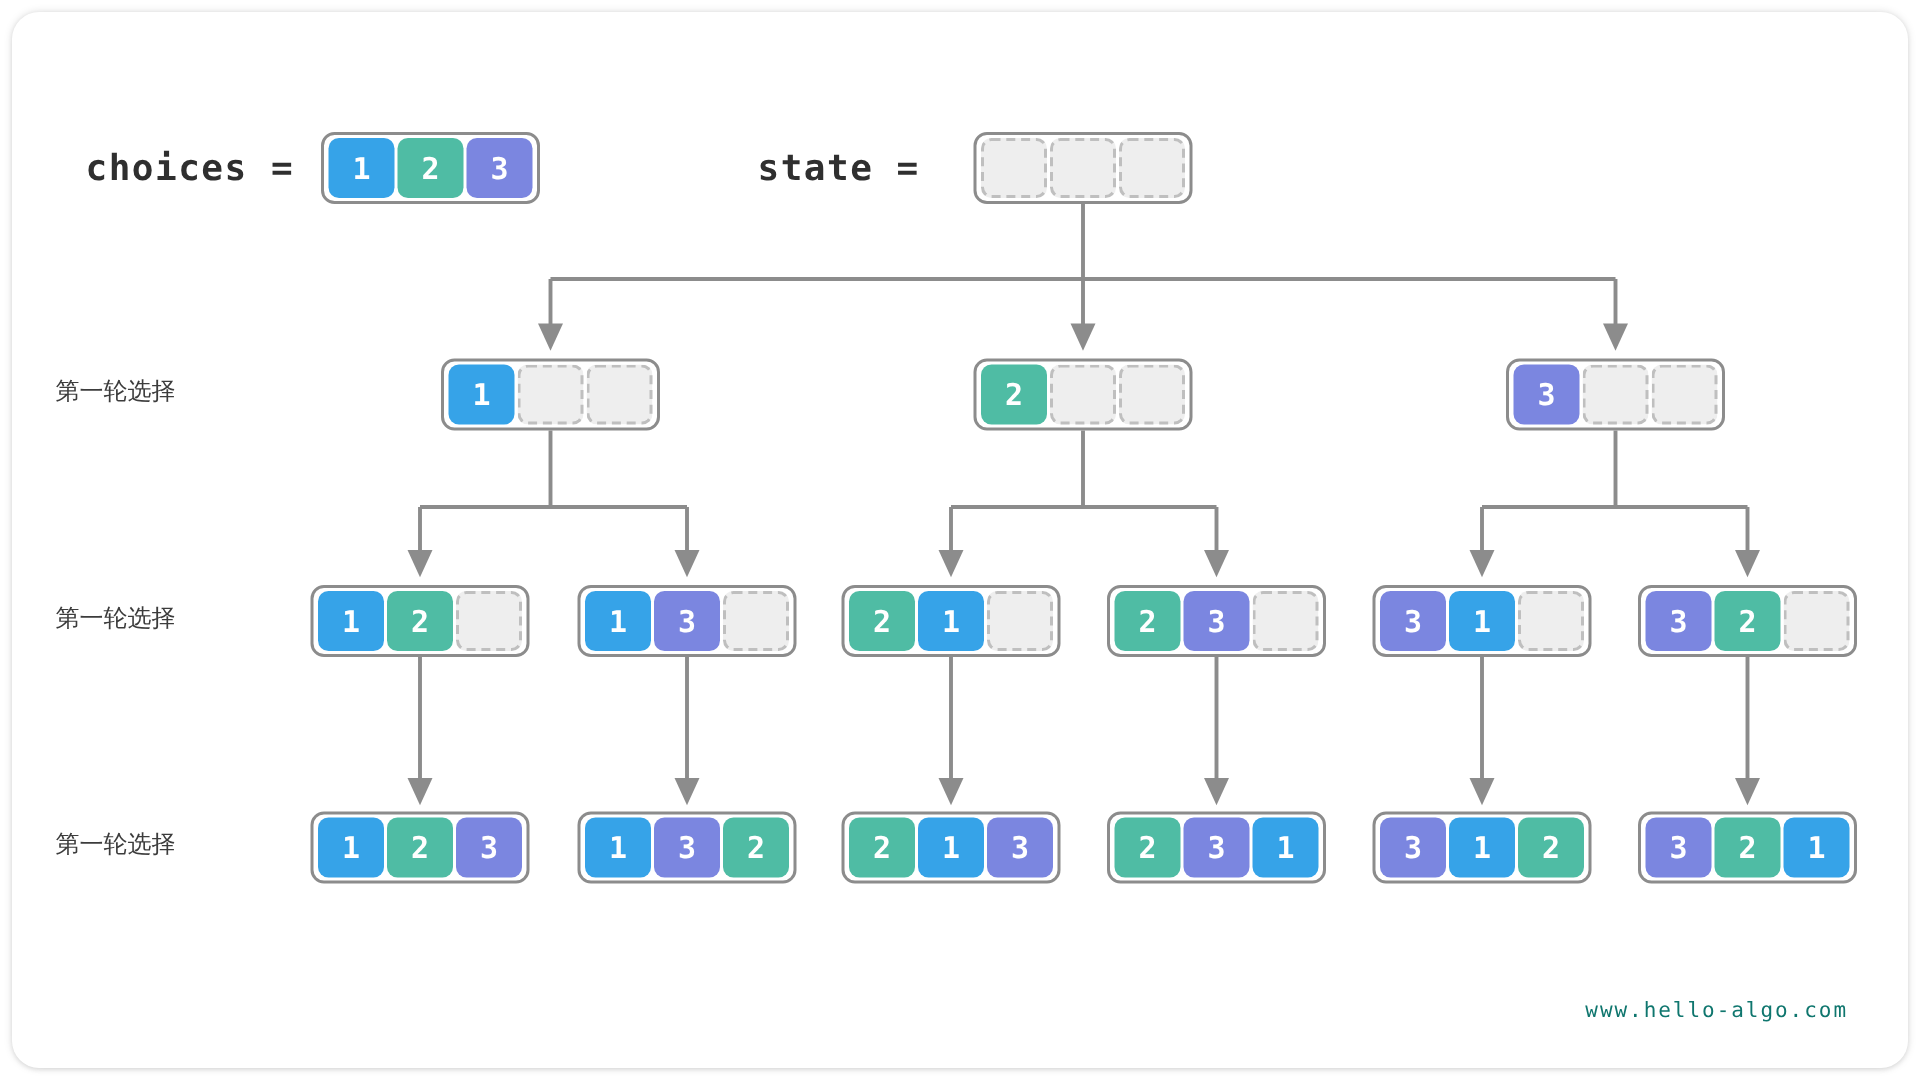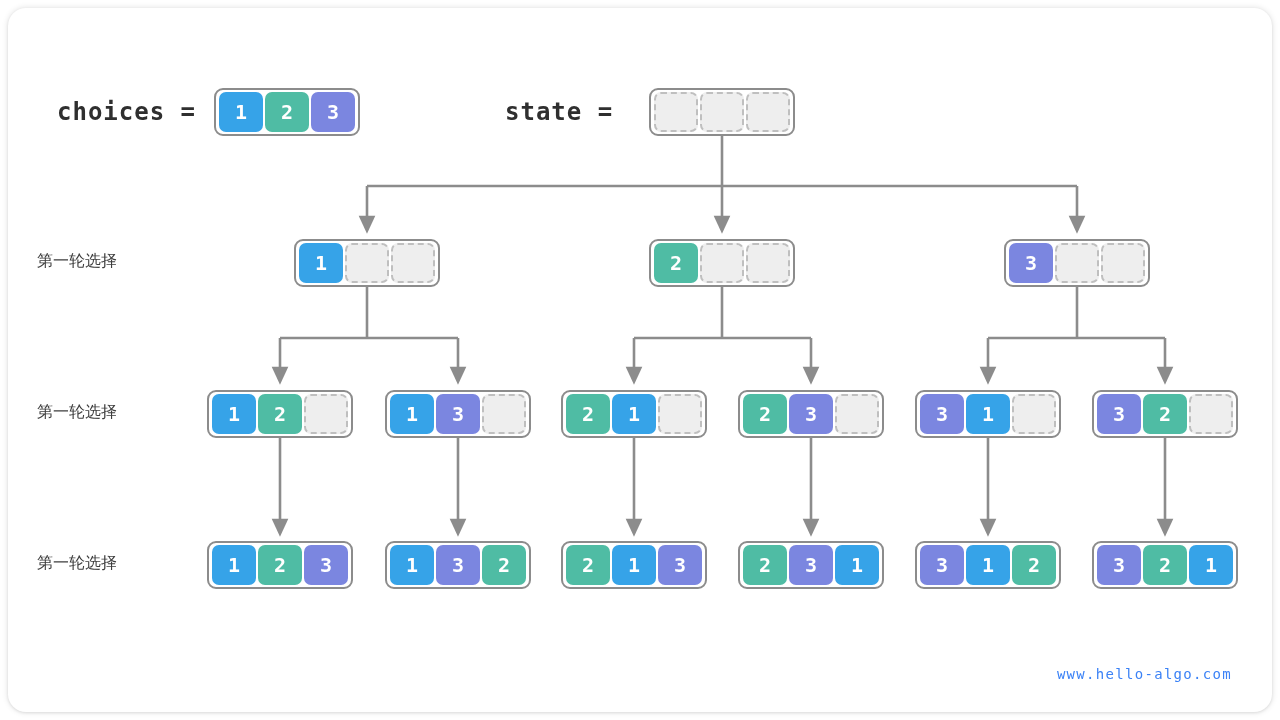--- a/index.html
+++ b/index.html
@@ -101,21 +101,21 @@
 
   .node.sz-std  { width: 146px; height: 48px; }
   .node.sz-std .cell { width: 44px; height: 40px; }
 
   #watermark {
     position: absolute;
     right: 48px;
     bottom: 38px;
     font-family: "DejaVu Sans Mono", "Liberation Mono", monospace;
     font-size: 14px;
-    color: #3b82f6;
+    color: #0f766e;
     letter-spacing: 1.3px;
     white-space: nowrap;
   }
 </style>
 </head>
 <body>
 
 <div id="stage">
   <div id="card"></div>
 

